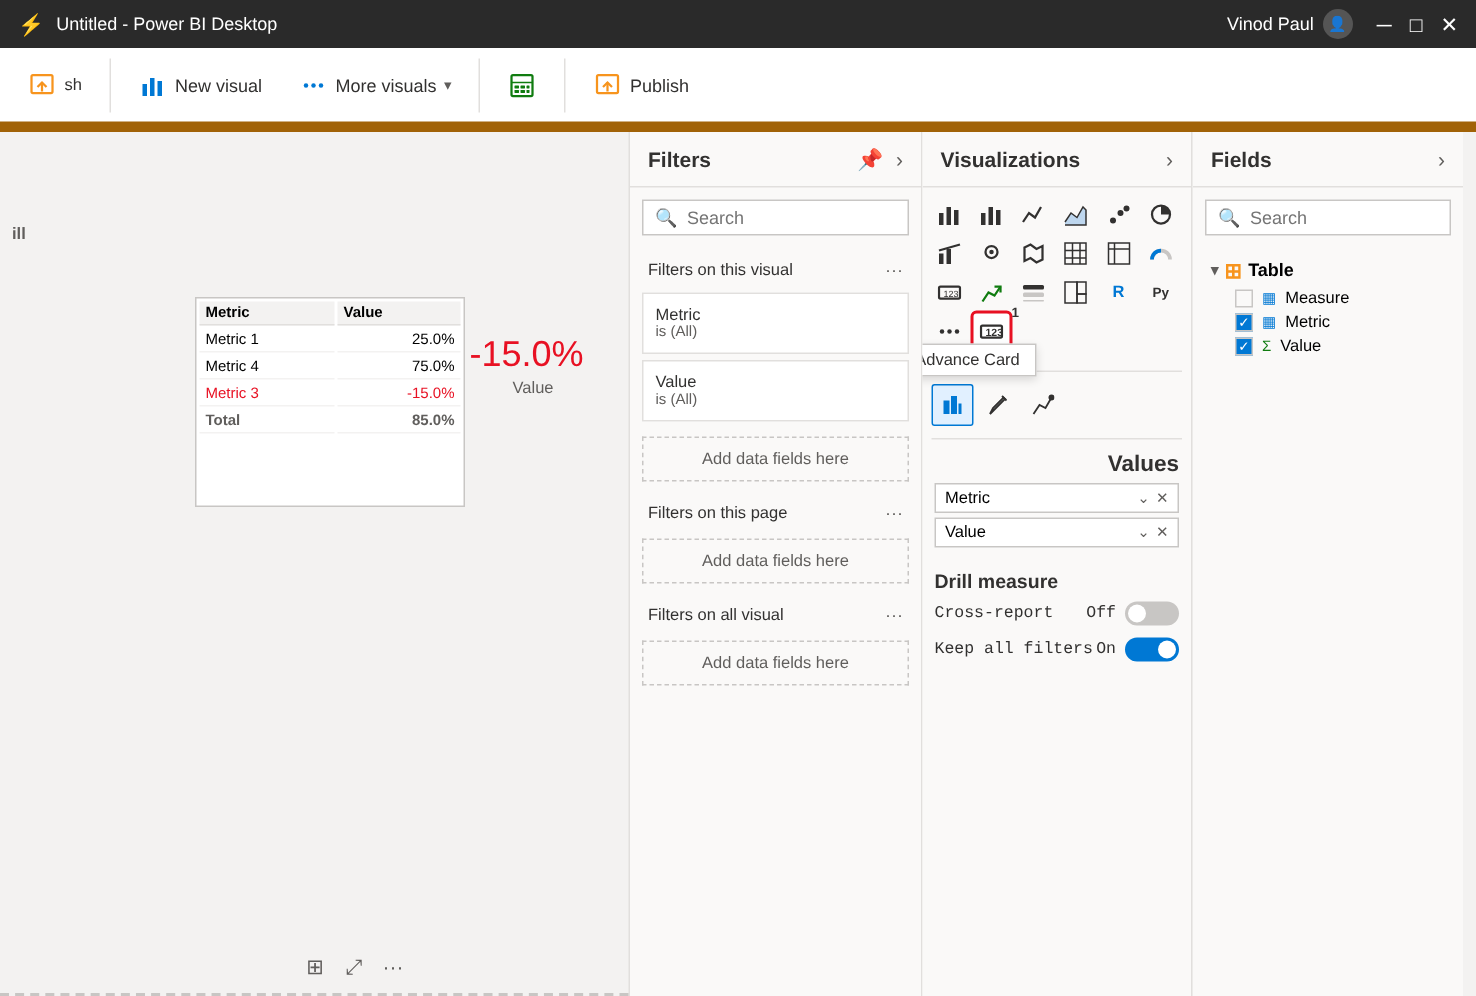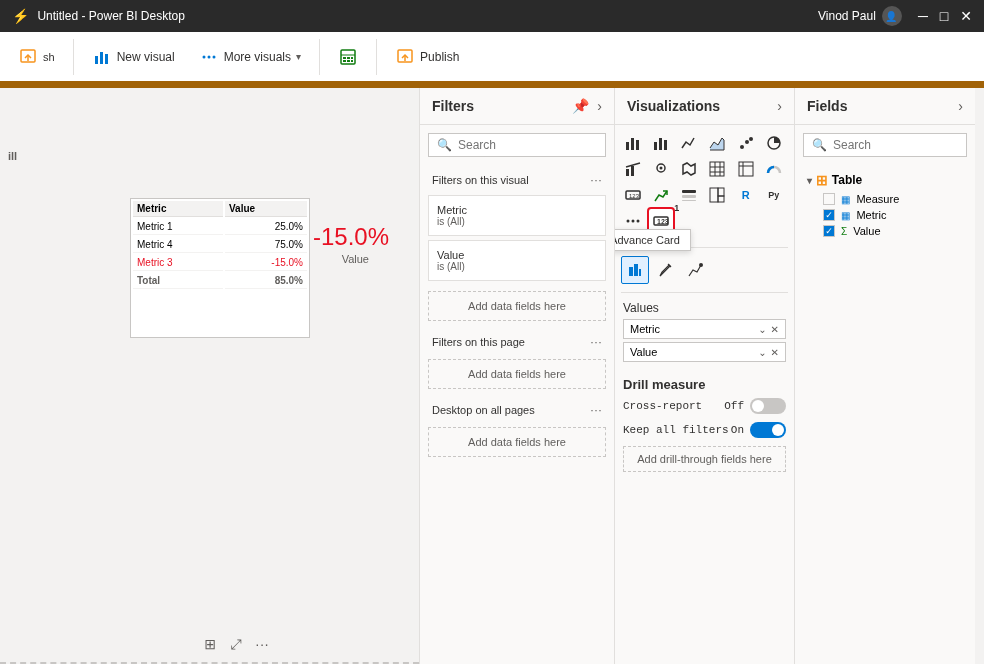--- a/index.html
+++ b/index.html
@@ -277,21 +277,21 @@
       justify-content: center;
       border: 1px solid transparent;
       border-radius: 2px;
       cursor: pointer;
       font-size: 13px;
       color: #323130;
     }
     .viz-tab.active { background: #e1f0ff; border-color: #0078d4; }
 
     .values-section { padding: 4px 8px; }
-    .values-label { font-size: 12px; font-weight: 400; color: #323130; margin-bottom: 4px; }
+    .values-label { font-size: 15px; font-weight: 700; color: #323130; margin-bottom: 4px; text-align: right; }
     .field-chip {
       display: flex;
       align-items: center;
       justify-content: space-between;
       padding: 3px 6px;
       border: 1px solid #c8c6c4;
       background: #fff;
       margin-bottom: 3px;
       font-size: 11px;
     }
@@ -543,21 +543,21 @@
 
     <button class="add-data-btn">Add data fields here</button>
 
     <div class="section-header">
       <span class="section-title">Filters on this page</span>
       <span class="more-btn">···</span>
     </div>
     <button class="add-data-btn">Add data fields here</button>
 
     <div class="section-header">
-      <span class="section-title">Desktop on all pages</span>
+      <span class="section-title">Filters on all visual</span>
       <span class="more-btn">···</span>
     </div>
     <button class="add-data-btn">Add data fields here</button>
   </div>
 
   <div class="viz-panel">
     <div class="viz-panel-header">
       <span class="panel-title">Visualizations</span>
       <span class="panel-icon">›</span>
     </div>
@@ -754,21 +754,20 @@
           <div class="toggle"></div>
         </div>
       </div>
       <div class="drill-row">
         <span class="drill-label">Keep all filters</span>
         <div class="toggle-container">
           <span class="toggle-label">On</span>
           <div class="toggle on"></div>
         </div>
       </div>
-      <button class="add-drill-btn">Add drill-through fields here</button>
     </div>
   </div>
 
   <div class="fields-panel">
     <div class="viz-panel-header">
       <span class="panel-title">Fields</span>
       <span class="panel-icon">›</span>
     </div>
 
     <div class="fields-search">

